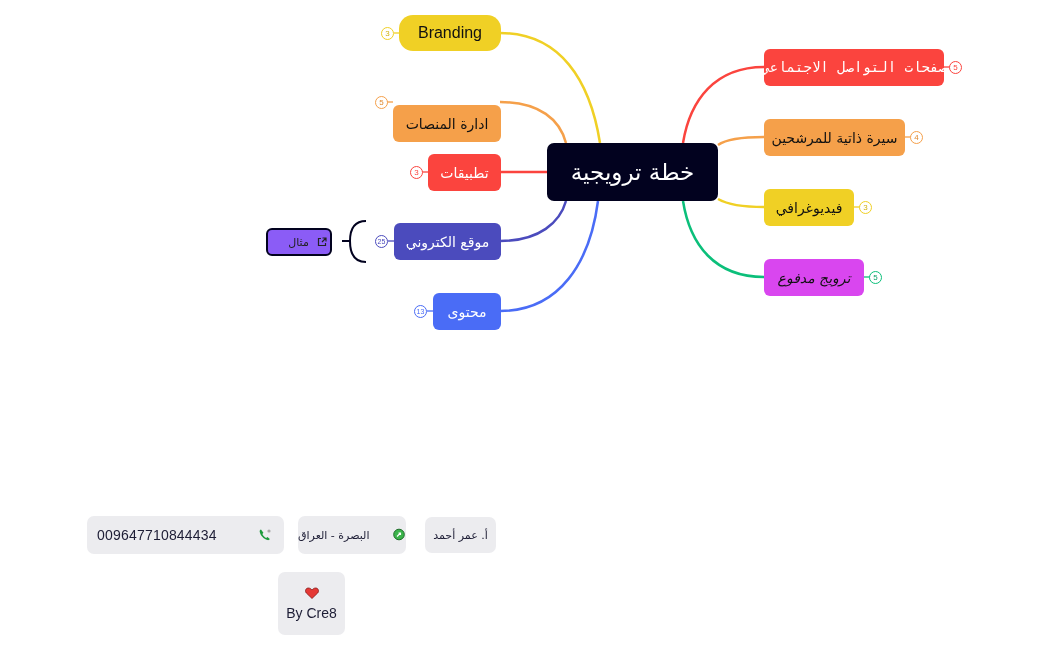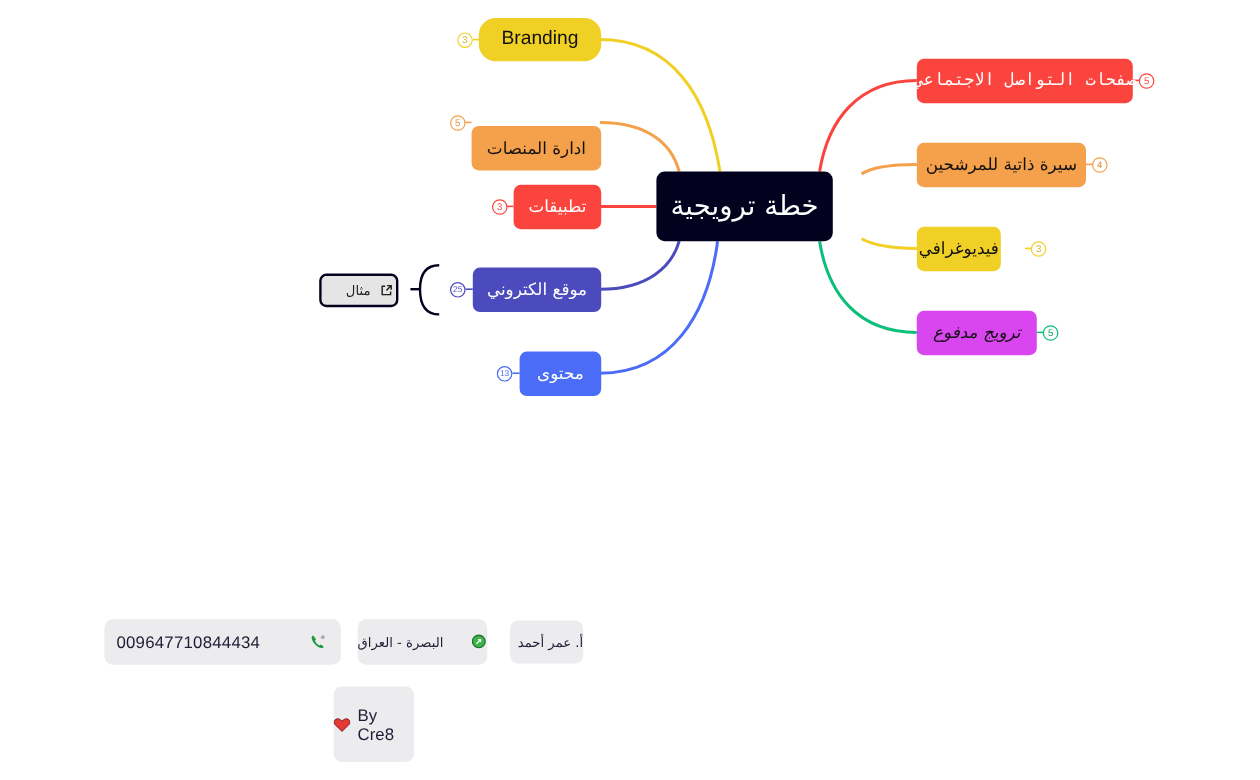--- a/index.html
+++ b/index.html
@@ -1,26 +1,26 @@
 <!DOCTYPE html>
 <html><head>
 <meta charset="utf-8">
 <style>
   html, body { margin:0; padding:0; background:#ffffff; }
   body { width:1050px; height:650px; position:relative; overflow:hidden; font-family:"DejaVu Sans", sans-serif; }
   #canvas { position:absolute; left:0; top:0; width:1050px; height:650px; }
   .node { position:absolute; border-radius:6px; display:flex; align-items:center; justify-content:center; font-size:14px; white-space:nowrap; box-sizing:border-box; cursor:pointer; }
-  .root { left:547px; top:143px; width:147px; height:58px; background:#02021f; color:#fff; font-size:23px; border-radius:7px; }
+  .root { left:547px; top:143px; width:171px; height:58px; background:#02021f; color:#fff; font-size:23px; border-radius:7px; }
   .badge { position:absolute; width:13px; height:13px; border-radius:50%; background:#fff; border:1.3px solid; font-size:8px; display:flex; align-items:center; justify-content:center; box-sizing:border-box; font-family:"Liberation Sans", sans-serif; }
-  .link-box { position:absolute; left:266px; top:228px; width:66px; height:28px; border:2.5px solid #02021f; border-radius:6px; box-sizing:border-box; display:flex; align-items:center; justify-content:center; gap:8px; font-size:11px; color:#222; cursor:pointer; background:#e5e5e5;padding-left:17px; }
+  .link-box { position:absolute; left:266px; top:228px; width:66px; height:28px; border:2.5px solid #02021f; border-radius:6px; box-sizing:border-box; display:flex; align-items:center; justify-content:center; gap:8px; font-size:11px; color:#222; cursor:pointer; background:#8b5cf6;padding-left:17px; }
   .chip { position:absolute; background:#ececef; border-radius:7px; display:flex; align-items:center; box-sizing:border-box; color:#1d1d35;gap:22px; }
   .chip.phone { left:87px; top:516px; width:197px; height:38px; padding:0 12px 0 10px; justify-content:space-between; font-family:"Liberation Sans", sans-serif; font-size:14px; letter-spacing:0.2px; }
   .chip.loc { left:298px; top:516px; width:108px; height:38px; justify-content:space-between; gap:10px; font-size:11px; }
-  .chip.name { left:425px; top:517px; width:61px; height:36px; justify-content:flex-end; font-size:11px; }
-  .chip.credit { left:278px; top:572px; width:67px; height:63px; flex-direction:row; justify-content:center; gap:6px; font-family:"Liberation Sans", sans-serif; font-size:14px; }
+  .chip.name { left:425px; top:517px; width:71px; height:36px; justify-content:center; font-size:11px; }
+  .chip.credit { left:278px; top:572px; width:67px; height:63px; flex-direction:column; justify-content:center; gap:6px; font-family:"Liberation Sans", sans-serif; font-size:14px; }
   .ico { display:inline-flex; align-items:center; justify-content:center; }
 </style>
 </head>
 <body>
 
 <svg id="canvas" viewBox="0 0 1050 650">
 
   <path d="M500 33 C 560 33, 590 80, 600 143" stroke="#f0d025" stroke-width="2.5" fill="none"></path>
   <path d="M500 102 C 540 102, 560 120, 566 143" stroke="#f5a04a" stroke-width="2.5" fill="none"></path>
   <path d="M500 172 L 547 172" stroke="#fb443e" stroke-width="2.5" fill="none"></path>
@@ -102,21 +102,21 @@
     <span>5</span>
   </div>
 
 <div class="node" style="left:764px;top:119px;width:141px;height:37px;background:#f5a04a;color:#111;">
   <span>سيرة ذاتية للمرشحين</span>
 </div>
 <div class="badge" style="left:910px;top:131px;border-color:#f5a04a;color:#e08a30;">
     <span>4</span>
   </div>
 
-<div class="node" style="left:764px;top:189px;width:70px;height:37px;background:#f0d025;color:#111;">
+<div class="node" style="left:764px;top:189px;width:90px;height:37px;background:#f0d025;color:#111;">
   <span>فيديوغرافي</span>
 </div>
 <div class="badge" style="left:859px;top:201px;border-color:#f0d025;color:#d0b010;">
     <span>3</span>
   </div>
 
 <div class="node" style="left:764px;top:259px;width:100px;height:37px;background:#d946ef;color:#111;font-style:italic;">
   <span>ترويج مدفوع</span>
 </div>
 <div class="badge" style="left:869px;top:271px;border-color:#0bbf7a;color:#0a9f66;">

